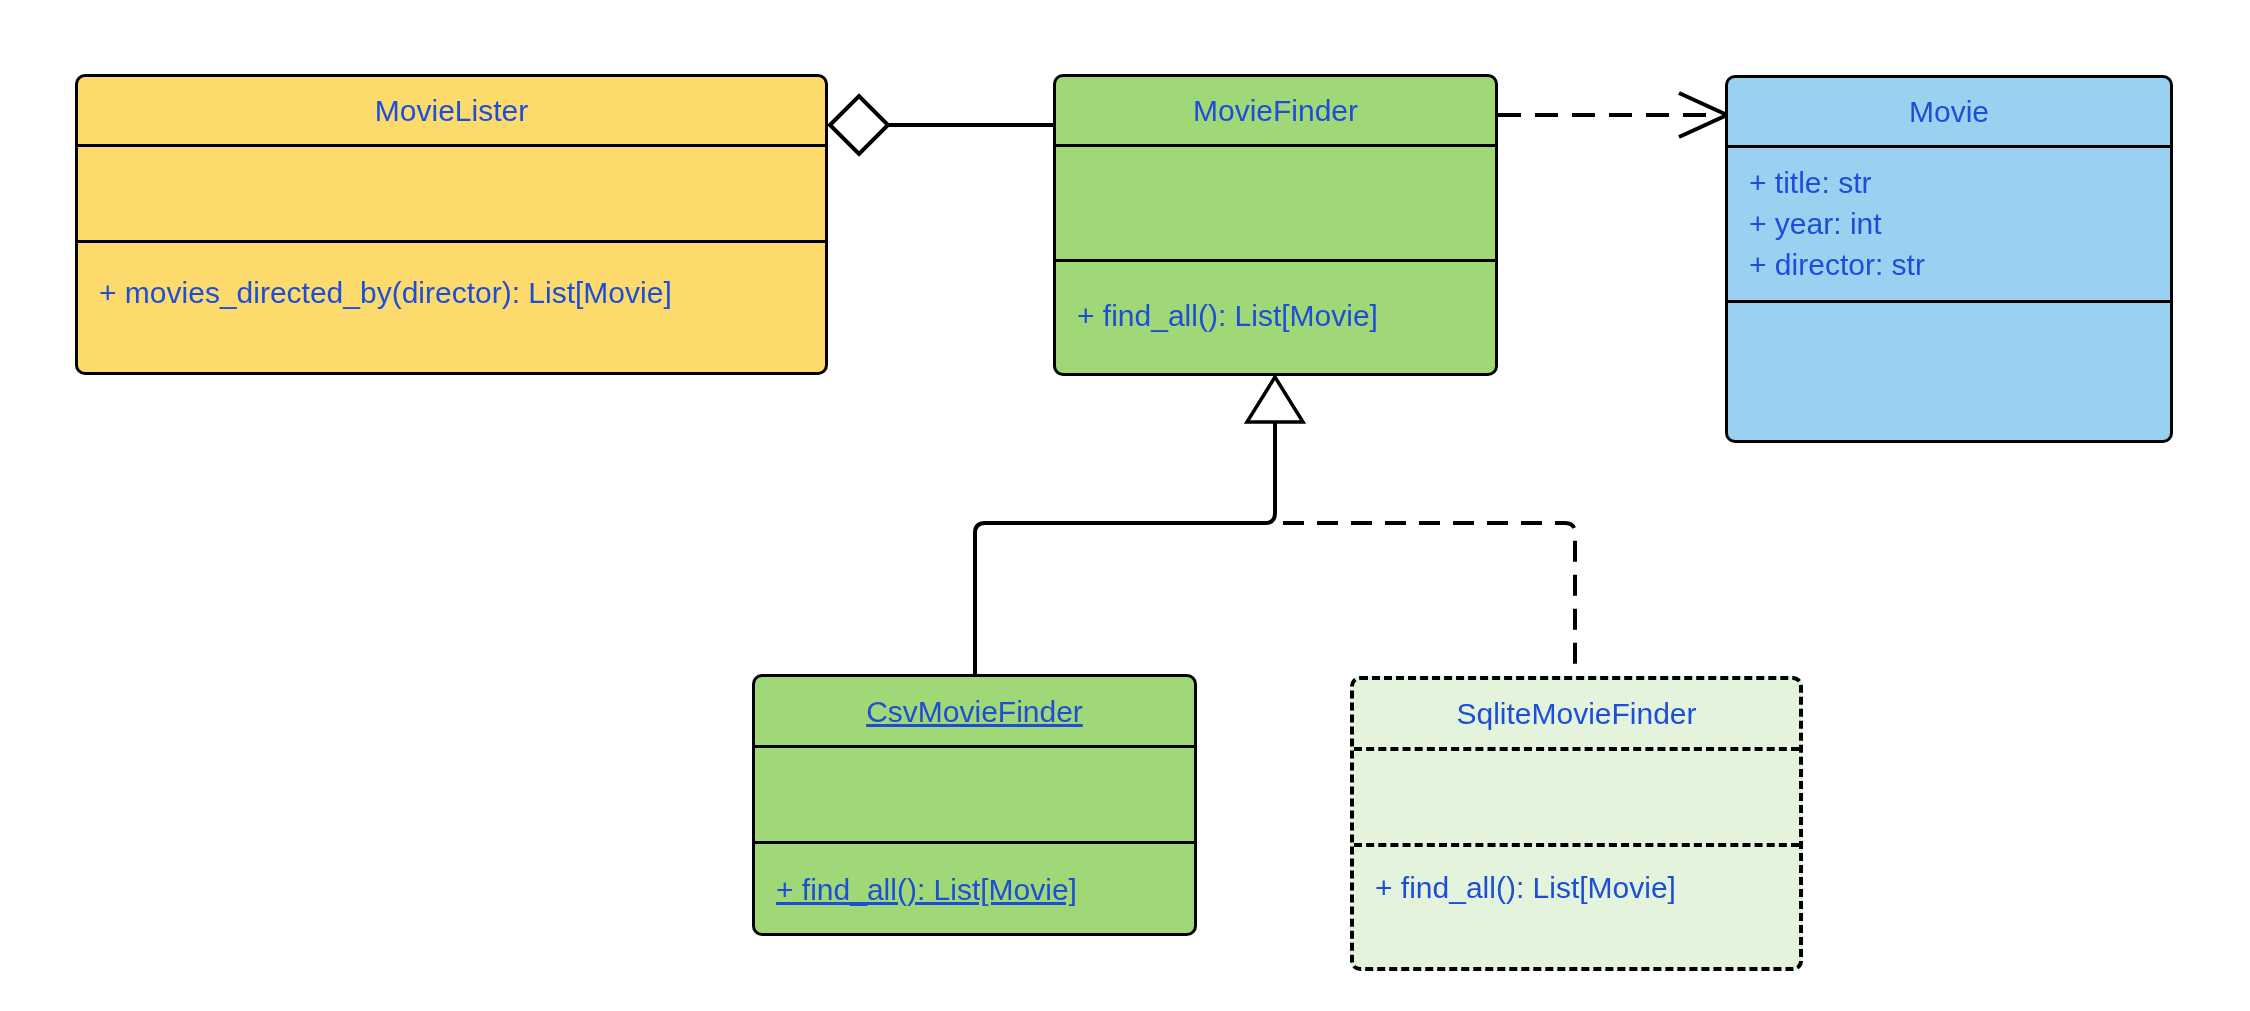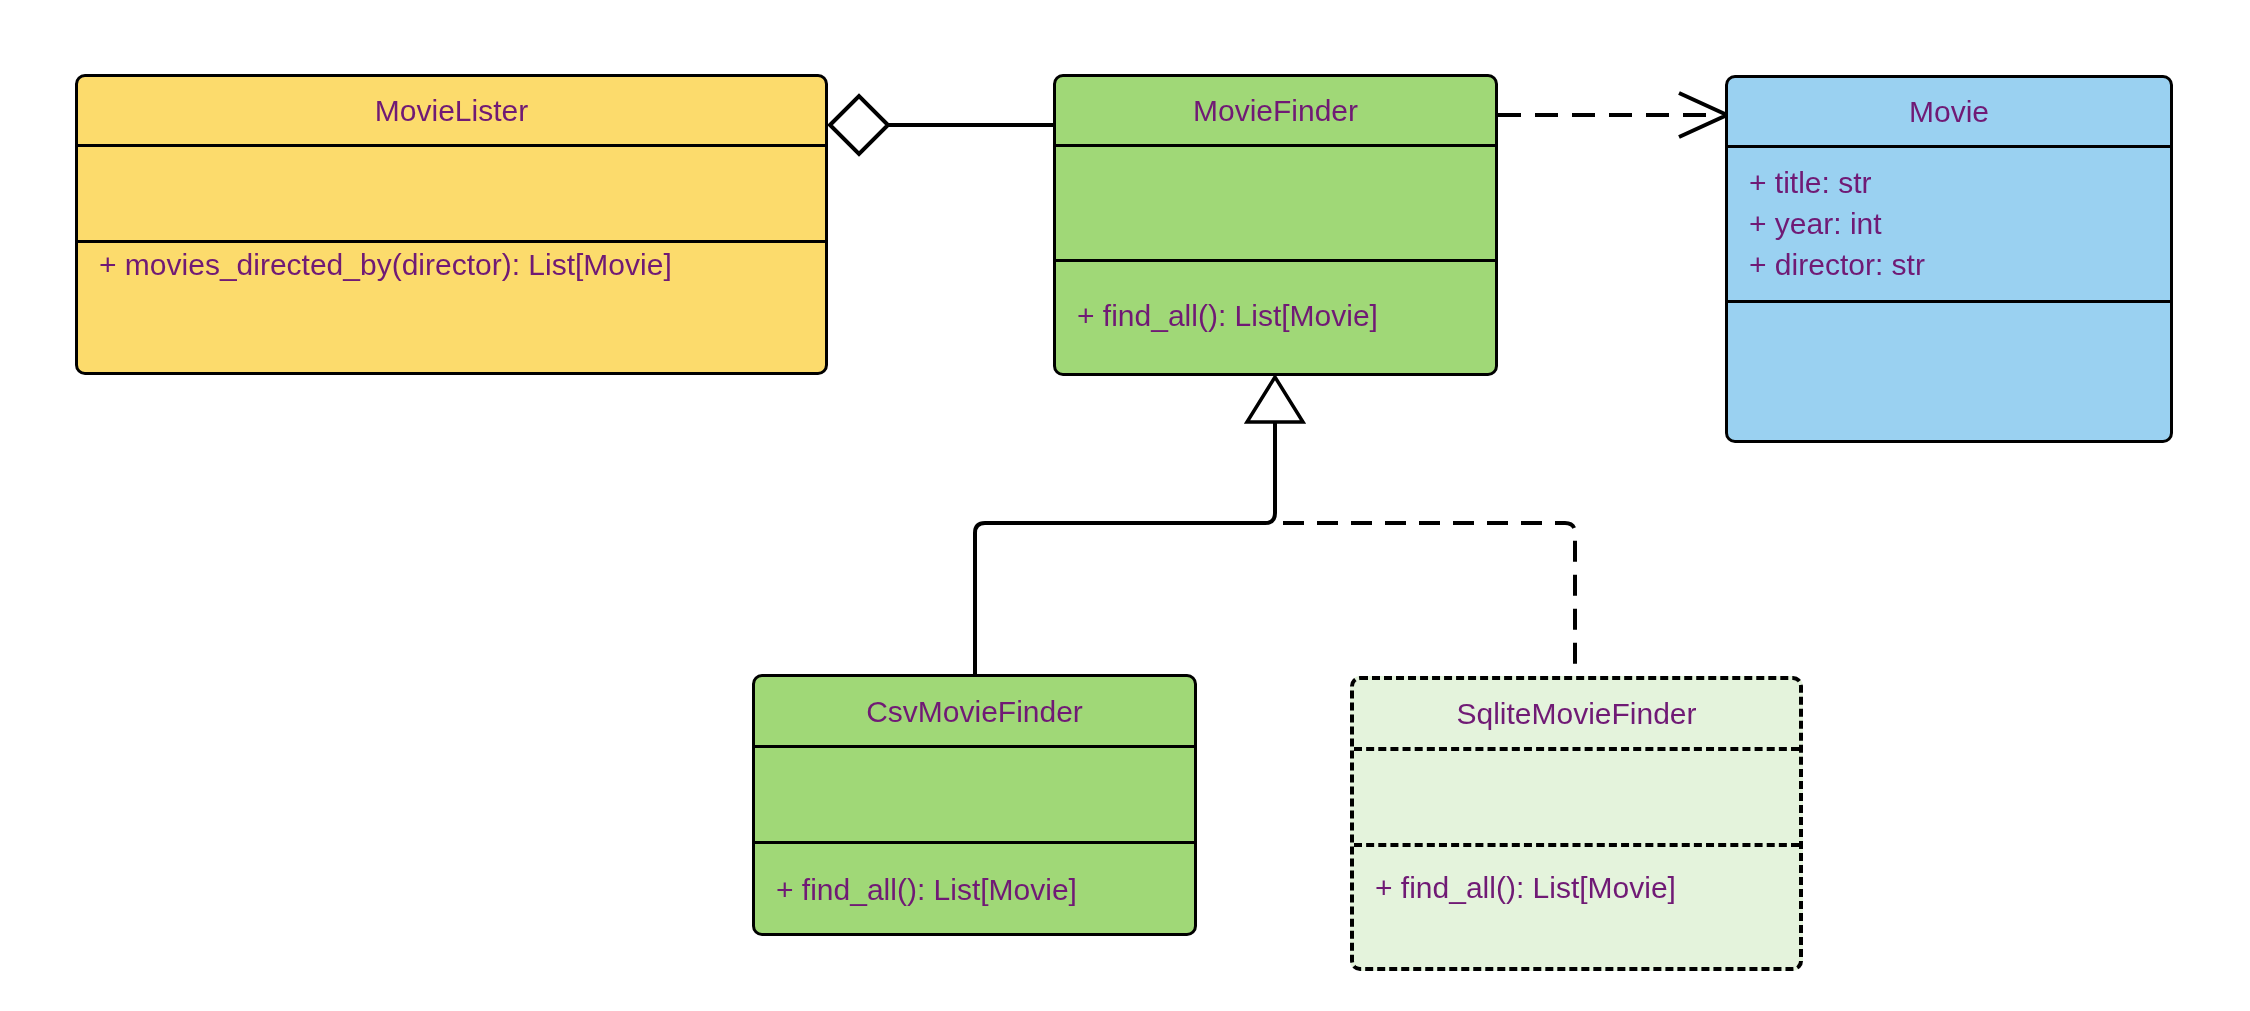--- a/index.html
+++ b/index.html
@@ -2,21 +2,21 @@
 <html><head>
 <meta charset="utf-8">
 <style>
   html, body { margin: 0; padding: 0; background: #ffffff; }
   #canvas {
     position: relative;
     width: 2250px;
     height: 1011px;
     background: #ffffff;
     font-family: "Liberation Sans", sans-serif;
-    color: #701a75;
+    color: #1d4ed8;
     overflow: hidden;
   }
   .uml-class {
     position: absolute;
     box-sizing: border-box;
     border: 3.5px solid #000000;
     border-radius: 10px;
     display: flex;
     flex-direction: column;
     font-size: 30px;
@@ -36,36 +36,36 @@
     padding-left: 21px;
     padding-right: 10px;
   }
   .dashed .sec-attrs, .dashed .sec-methods { border-top-style: dashed; border-top-width: 4px; }
   .sec-methods { flex: 1 1 auto; }
 
   
   #cls-movielister { left: 75px;  top: 74px;  width: 753px; height: 301px; background: #FCDB6C; }
   #cls-movielister .sec-title   { height: 67px; }
   #cls-movielister .sec-attrs   { height: 96px; }
-  #cls-movielister .sec-methods { }
+  #cls-movielister .sec-methods { padding-top: 28px; }
 
   
   #cls-moviefinder { left: 1053px; top: 74px; width: 445px; height: 302px; background: #A0D877; }
   #cls-moviefinder .sec-title   { height: 67px; }
   #cls-moviefinder .sec-attrs   { height: 115px; }
   #cls-moviefinder .sec-methods { padding-top: 32px; }
 
   
   #cls-movie { left: 1725px; top: 75px; width: 448px; height: 368px; background: #9AD1F1; }
   #cls-movie .sec-title   { height: 67px; }
   #cls-movie .sec-attrs   { height: 155px; padding-top: 14px; line-height: 41px; }
   #cls-movie .sec-methods { }
 
   
-  #cls-csvmoviefinder { left: 752px; top: 674px; width: 445px; height: 262px; background: #A0D877; }
+  #cls-csvmoviefinder { left: 752px; top: 674px; width: 445px; height: 262px; background: #A0D877; text-decoration: underline; }
   #cls-csvmoviefinder .sec-title   { height: 68px; }
   #cls-csvmoviefinder .sec-attrs   { height: 96px; }
   #cls-csvmoviefinder .sec-methods { padding-top: 24px; }
 
   
   #cls-sqlitemoviefinder { left: 1350px; top: 676px; width: 453px; height: 295px; background: #E4F3DC; }
   #cls-sqlitemoviefinder .sec-title   { height: 67px; }
   #cls-sqlitemoviefinder .sec-attrs   { height: 96px; }
   #cls-sqlitemoviefinder .sec-methods { padding-top: 19px; }
 

